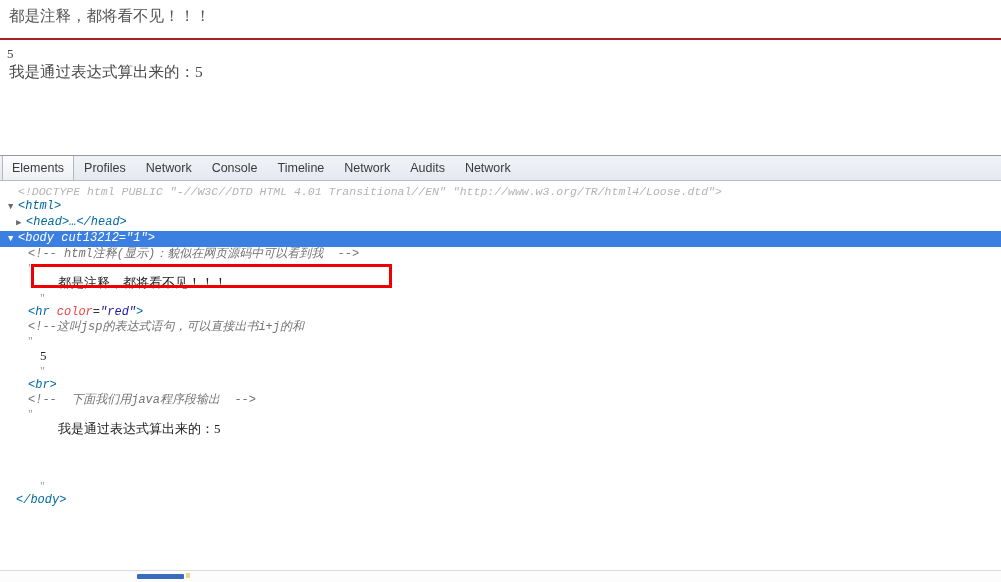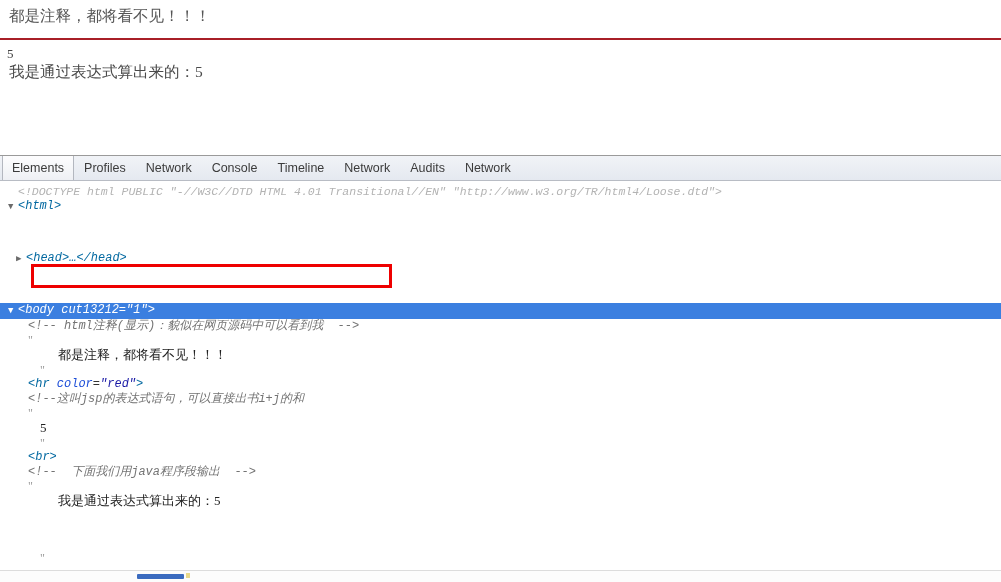--- a/index.html
+++ b/index.html
@@ -115,38 +115,38 @@
     font-size: 11.5px;
   }
   .tri {
     display: inline-block;
     width: 10px;
     color: #6b6b6b;
     font-size: 9px;
   }
   .tag   { color: #8b3b8b; font-style: italic; }
   .tagp  { color: #0369a1; font-style: italic; }
-  .attr  { color: #1d4ed8; font-style: italic; }
+  .attr  { color: #ef4444; font-style: italic; }
   .val   { color: #1a1aa6; font-style: italic; }
   .comment { color: #737373; font-style: italic; }
   .text  { color: #222; font-family: "Liberation Serif", serif; font-size: 13px; font-style: normal; }
 
   .row-selected {
     background: #3b7fe0;
     color: #ffffff;
     width: 1001px;
     margin-left: -8px;
     padding-left: 8px;
   }
   .row-selected .tag,
   .row-selected .attr,
   .row-selected .val,
   .row-selected .tri { color: #ffffff; }
 
-  .indent1 { padding-left: 16px; margin-top: 36px; }
+  .indent1 { padding-left: 16px; }
   .indent2 { padding-left: 28px; }
   .indent3 { padding-left: 40px; }
   .indent4 { padding-left: 58px; }
 
   .quoteline {
     color: #999;
     font-family: "Liberation Serif", serif;
     font-size: 12px;
     line-height: 13px;
   }

